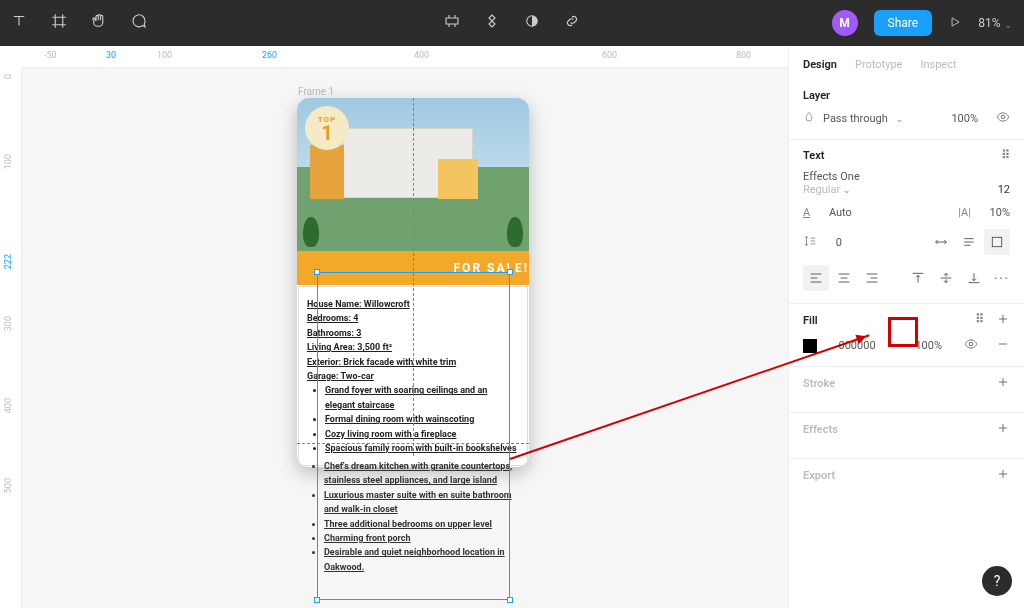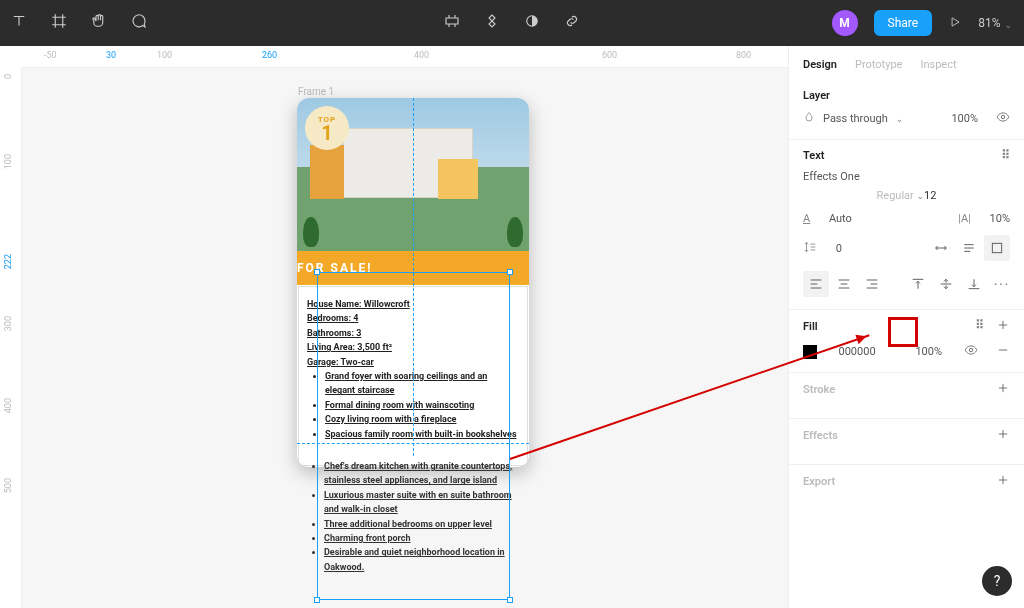--- a/index.html
+++ b/index.html
@@ -35,21 +35,21 @@
   .house-building { position:absolute; left:46px; top:30px; width:130px; height:70px; background:#ecebe7; border:1px solid #d7d3c7; }
   .house-building:before { content:""; position:absolute; left:-34px; top:16px; width:34px; height:54px; background:#e6a23c; }
   .house-building:after  { content:""; position:absolute; right:-6px; top:30px; width:40px; height:40px; background:#f4c55e; }
   .house-tree { position:absolute; width:16px; height:30px; background:#2f6b2f; border-radius:50% 50% 40% 40%; bottom:4px; }
   .house-tree.t1 { left:6px; } .house-tree.t2 { right:6px; }
 
   .top-badge { position:absolute; left:8px; top:8px; width:44px; height:44px; border-radius:50%; background:#f6eac6; display:flex; flex-direction:column; align-items:center; justify-content:center; color:#e3a21a; font-weight:bold; }
   .top-badge .t { font-size:8px; letter-spacing:1px; }
   .top-badge .n { font-size:20px; line-height:18px; }
 
-  .banner { background:#f4a828; color:#fff; text-align:left; padding:10px 0; font-size:12px; font-weight:bold; letter-spacing:2px; }
+  .banner { background:#f4a828; color:#fff; text-align:right; padding:10px 0; font-size:12px; font-weight:bold; letter-spacing:2px; }
 
   .details-box { border:1px solid #ddd; margin:1px; padding:10px 8px 10px 8px; font-size:9px; line-height:1.6; min-height:180px; }
   .details-box .line { font-weight:bold; text-decoration:underline; color:#222; }
   .details-box ul { margin-left:18px; }
   .details-box li { font-weight:bold; text-decoration:underline; color:#222; }
 
   .text-overflow { position:absolute; left:0; right:0; font-size:9px; line-height:1.6; padding:0 8px; }
   .text-overflow ul { margin-left:18px; }
   .text-overflow li { font-weight:bold; text-decoration:underline; color:#333; }
 
@@ -63,21 +63,21 @@
   .right-panel { position:absolute; top:46px; right:0; bottom:0; width:236px; background:#fff; border-left:1px solid #eee; font-size:11px; color:#333; overflow:hidden; }
   .rp-tabs { display:flex; gap:18px; padding:12px 14px 10px 14px; font-size:11px; }
   .rp-tabs .tab { color:#bbb; cursor:pointer; }
   .rp-tabs .tab.active { color:#222; font-weight:600; }
   .rp-section { padding:8px 14px 12px 14px; border-bottom:1px solid #eee; }
   .rp-section h4 { font-size:11px; font-weight:600; color:#222; margin-bottom:8px; display:flex; justify-content:space-between; align-items:center; }
   .rp-row { display:flex; align-items:center; gap:8px; color:#555; }
   .rp-row.split { justify-content:space-between; }
   .muted { color:#bbb; }
   .opacity-val { margin-left:auto; }
-  .font-row { display:flex; justify-content:center; align-items:center; margin-top:6px; }
+  .font-row { display:flex; justify-content:space-between; align-items:center; margin-top:0; }
   .mini-input { color:#333; }
   .text-controls { display:flex; justify-content:space-between; align-items:center; margin-top:10px; }
   .icon-btn { width:26px; height:26px; display:flex; align-items:center; justify-content:center; color:#555; border-radius:2px; }
   .icon-btn.sel { background:#f2f2f2; }
   .icon-btn svg { width:16px; height:16px; stroke:#555; fill:none; stroke-width:1.4; }
   .align-row { display:flex; gap:2px; margin-top:10px; align-items:center; }
   .align-row .dots { margin-left:auto; color:#888; font-weight:bold; letter-spacing:2px; }
   .fill-swatch { width:14px; height:14px; background:#000; display:inline-block; }
   .eye svg, .minus svg, .plus svg { width:14px; height:14px; stroke:#555; fill:none; stroke-width:1.4; }
 
@@ -173,20 +173,21 @@
         <div class="t">TOP</div>
         <div class="n">1</div>
       </div>
     </div>
     <div class="banner">FOR SALE!</div>
     <div class="details-box">
       <div class="line">House Name: Willowcroft</div>
       <div class="line">Bedrooms: 4</div>
       <div class="line">Bathrooms: 3</div>
       <div class="line">Living Area: 3,500 ft²</div>
+      <div class="line">Exterior: Brick facade with white trim</div>
       <div class="line">Garage: Two-car</div>
       <ul>
         <li>Grand foyer with soaring ceilings and an elegant staircase</li>
         <li>Formal dining room with wainscoting</li>
         <li>Cozy living room with a fireplace</li>
         <li>Spacious family room with built-in bookshelves</li>
       </ul>
     </div>
   </div>
 

